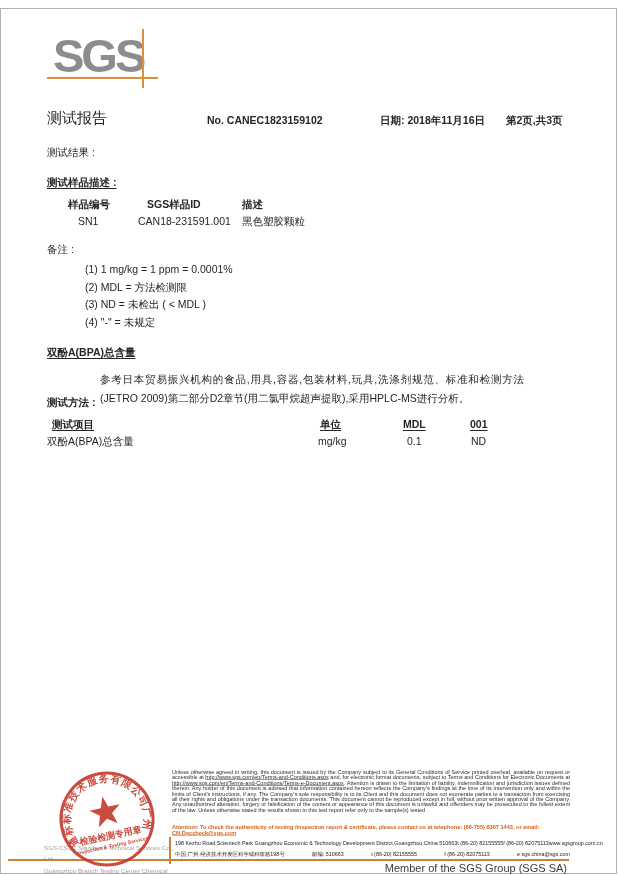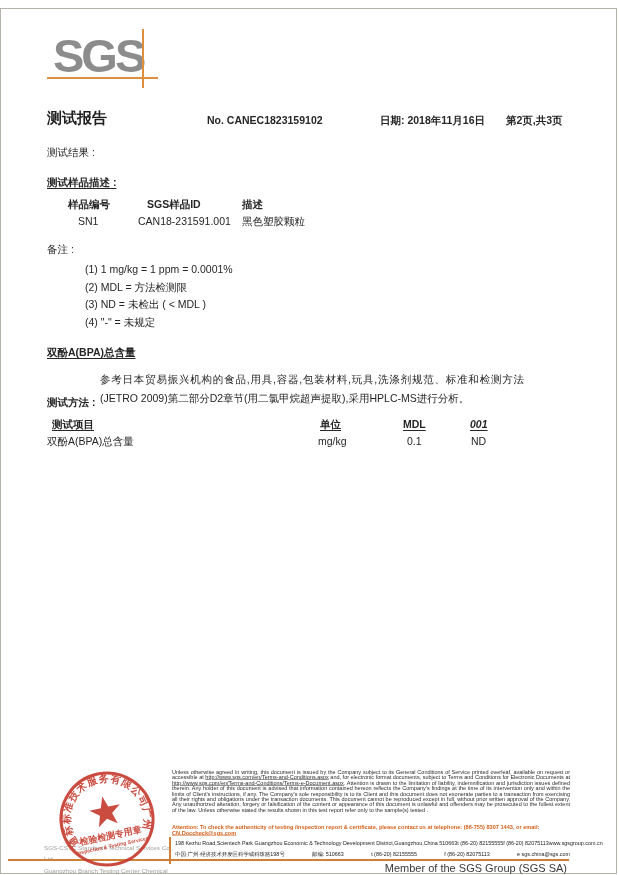--- a/index.html
+++ b/index.html
@@ -7,21 +7,21 @@
   body { font-family:"Liberation Sans","DejaVu Sans",sans-serif; color:#262626; }
   #page { position:relative; width:619px; height:875px; background:#fff; overflow:hidden;padding-left:32px; }
   .frame { position:absolute; left:0; top:8px; width:617px; height:866px; border:1px solid #b5b1ab; pointer-events:none; }
 
   
   .logo-text { position:absolute; left:53px; top:32px; font-size:47px; font-weight:bold; letter-spacing:-3px; color:#8c8c8c; line-height:1; }
   .logo-hline { position:absolute; left:47px; top:77px; width:111px; height:2px; background:#dd8f3f; }
   .logo-vline { position:absolute; left:142px; top:29px; width:2px; height:59px; background:#dd8f3f; }
 
   
-  .doc-title { position:absolute; left:47px; top:109px; font-size:15px; font-weight:bold; color:#1f1f1f; }
+  .doc-title { position:absolute; left:47px; top:109px; font-size:15px; font-weight:normal; color:#1f1f1f; }
   .report-no { position:absolute; left:207px; top:114px; font-size:10.5px; font-weight:bold; }
   .hdr-date  { position:absolute; left:380px; top:114px; font-size:10.5px; font-weight:bold; }
   .hdr-page  { position:absolute; left:506px; top:114px; font-size:10.5px; font-weight:bold; }
 
   .lbl { font-size:10.5px; position:absolute; }
   .bold { font-weight:bold; }
   .und { text-decoration:underline; text-underline-offset:2px; }
 
   .results-label { left:47px; top:146px; }
   .sample-heading { left:47px; top:176px; }
@@ -31,21 +31,21 @@
 
   .notes-label { left:47px; top:243px; }
   .note { position:absolute; left:85px; font-size:10.5px; }
 
   .bpa-heading { left:47px; top:346px; }
   .method-label { left:47px; top:396px;font-weight:bold; }
   .method-text { position:absolute; left:100px; top:370px; width:424px; font-size:10.5px; line-height:18.5px; text-align:justify; }
 
   .rt-h { position:absolute; top:418px; font-size:10.5px; font-weight:bold; }
   .rt-r { position:absolute; top:435px; font-size:10.5px; }
-  .ital { font-style:italic; }
+  .ital { }
 
   
   .disclaimer-wrap { position:absolute; left:172px; top:769px; width:398px; height:56px; overflow:visible; }
   .disclaimer { width:796px; transform:scale(0.5); transform-origin:0 0; font-size:11px; line-height:10.9px; text-align:justify; color:#2d2d2d; }
   .disclaimer .lnk { text-decoration:underline; color:#2d2d2d; }
 
   .attention-wrap { position:absolute; left:172px; top:824px; width:398px; }
   .attention { width:796px; transform:scale(0.5); transform-origin:0 0; font-size:11.2px; font-weight:bold; line-height:12px; color:#d2601a; }
   .attention .lnk { color:#d2601a; text-decoration:underline; }
 

